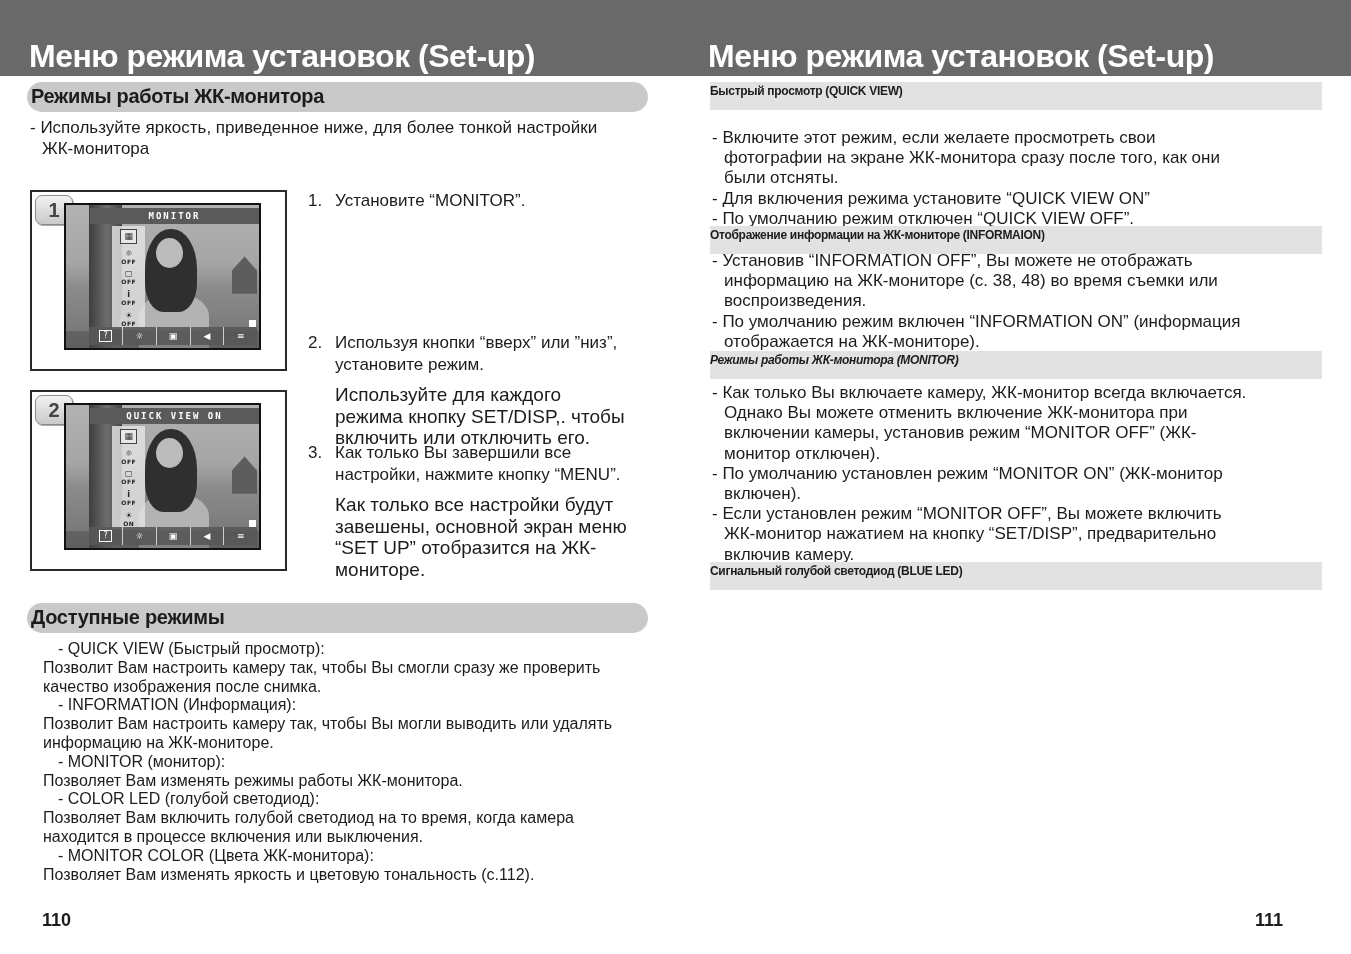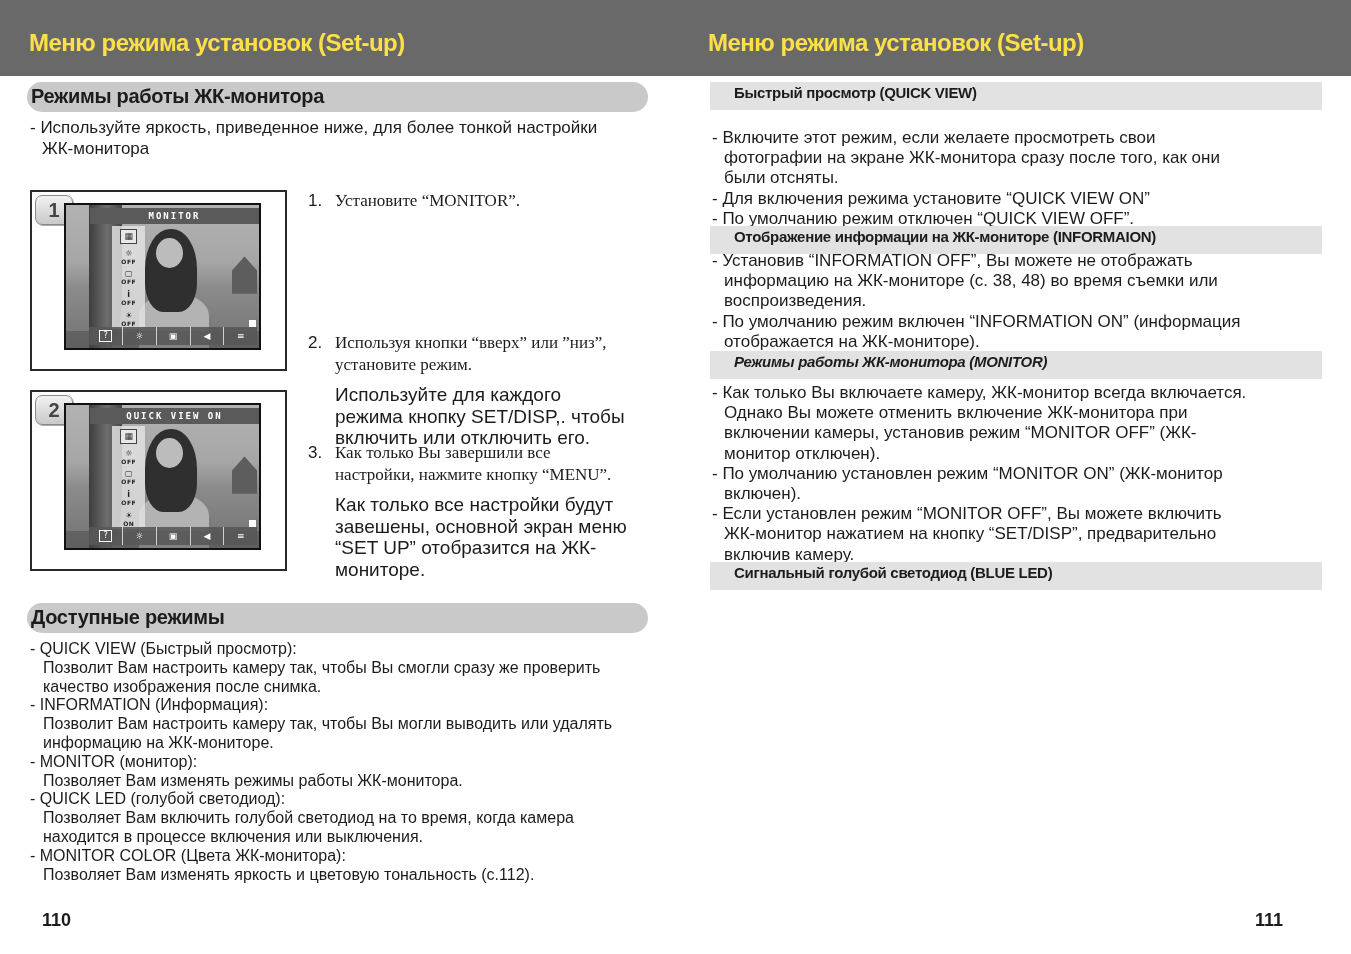--- a/index.html
+++ b/index.html
@@ -1,27 +1,27 @@
 <!DOCTYPE html>
 <html><head>
 <meta charset="utf-8">
 <style>
   * { margin:0; padding:0; box-sizing:border-box; }
   html,body { width:1351px; height:954px; background:#fff; font-family:"Liberation Sans", sans-serif; color:#1c1c1c; }
   .page { position:relative; width:1351px; height:954px; overflow:hidden; background:#fff; }
 
   
   .header { position:absolute; left:0; top:0; width:1351px; height:76px; background:#696969; }
-  .header-title { position:absolute; top:29px; color:#fde047; font-size:24px; font-weight:bold; letter-spacing:-0.5px; }
+  .header-title { position:absolute; top:38px; color:#ffffff; font-size:32px; font-weight:bold; letter-spacing:-0.5px; }
   .header-title.lft { left:29px; }
   .header-title.rgt { left:708px; }
 
   
   .lsec-bar { position:absolute; left:27px; width:621px; height:30px; background:#c9c9c9; font-size:20px; font-weight:bold; padding:3px 0 0 4px; letter-spacing:-0.3px;border-radius:15px; }
-  .rsec-bar { position:absolute; left:710px; width:612px; height:28px; background:#e2e2e2; font-size:15px; font-weight:bold; padding:2px 0 0 24px; letter-spacing:-0.3px; }
+  .rsec-bar { position:absolute; left:710px; width:612px; height:28px; background:#e2e2e2; font-size:12px; font-weight:bold; padding:2px 0 0 0; letter-spacing:-0.3px; }
 
   
   .intro { position:absolute; left:30px; top:117px; width:575px; font-size:17px; line-height:21px; padding-left:12px; text-indent:-12px; }
   .bullet { font-size:17px; line-height:20.2px; padding-left:12px; text-indent:-12px; }
   .rbullets { position:absolute; left:712px; width:545px; }
 
   
   .figure { position:absolute; left:30px; width:257px; height:181px; border:2px solid #2a2a2a; background:#fff; }
   .fig-num { position:absolute; left:3px; top:3px; width:38px; height:30px; background:linear-gradient(#f2f2f2,#c9c9c9); border:1px solid #8a8a8a; border-radius:7px; font-size:20px; font-weight:bold; color:#444; display:flex; align-items:center; justify-content:center; box-shadow:1px 1px 0 #aaa; }
   .fig-pointer { position:absolute; left:34px; top:26px; width:16px; height:2px; background:#555; transform:rotate(28deg); }
@@ -46,26 +46,26 @@
   .tb { flex:1; border-right:1px solid #cfcfcf; color:#fff; font-size:9px; display:flex; align-items:center; justify-content:center; }
   .tb:last-child { border-right:none; }
   .tb-help { border:1px solid #fff; padding:0 3px; font-size:8px; line-height:10px; }
   .lcd-thumb { position:absolute; right:3px; bottom:21px; width:7px; height:7px; background:#fff; }
 
   
   .steps { position:absolute; left:308px; top:190px; width:325px; }
   .step { position:absolute; left:0; width:325px; }
   .srow { display:flex; font-size:17px; line-height:21.5px; }
   .snum { width:27px; flex:none; }
-  .stext { flex:1;font-family:Liberation Serif, serif; }
+  .stext { flex:1; }
   .ssub { margin:9px 0 0 27px; font-size:19px; line-height:21.5px; }
 
   
   .modes { position:absolute; left:30px; top:640px; width:618px; font-size:16px; line-height:18.8px; }
-  .mode-name { padding-left:12px; text-indent:-12px; }
+  .mode-name { padding-left:12px; text-indent:-12px;margin-left:28px; }
   .mode-desc { padding-left:13px; }
 
   
   .pagenum { position:absolute; top:910px; font-size:18px; font-weight:bold; }
   .pagenum.lft { left:42px; }
   .pagenum.rgt { left:1255px; }
 </style>
 </head>
 <body>
 
@@ -202,21 +202,21 @@
   <div class="lsec-bar" style="top:603px;">
     <span>Доступные режимы</span>
   </div>
   <div class="modes">
     <div class="mode-name">- QUICK VIEW (Быстрый просмотр):</div>
     <div class="mode-desc">Позволит Вам настроить камеру так, чтобы Вы смогли сразу же проверить качество изображения после снимка.</div>
     <div class="mode-name">- INFORMATION (Информация):</div>
     <div class="mode-desc">Позволит Вам настроить камеру так, чтобы Вы могли выводить  или удалять информацию на  ЖК-мониторе.</div>
     <div class="mode-name">- MONITOR (монитор):</div>
     <div class="mode-desc">Позволяет Вам изменять режимы работы ЖК-монитора.</div>
-    <div class="mode-name">- QUICK LED (голубой светодиод):</div>
+    <div class="mode-name">- COLOR LED (голубой светодиод):</div>
     <div class="mode-desc">Позволяет Вам включить голубой светодиод на то время, когда камера находится в процессе включения или выключения.</div>
     <div class="mode-name">- MONITOR COLOR (Цвета ЖК-монитора):</div>
     <div class="mode-desc">Позволяет Вам изменять яркость и цветовую тональность (с.112).</div>
   </div>
 
   <div class="pagenum lft">110</div>
 
   <div class="rsec-bar" style="top:82px;">
     <span>Быстрый просмотр (QUICK VIEW)</span>
   </div>

